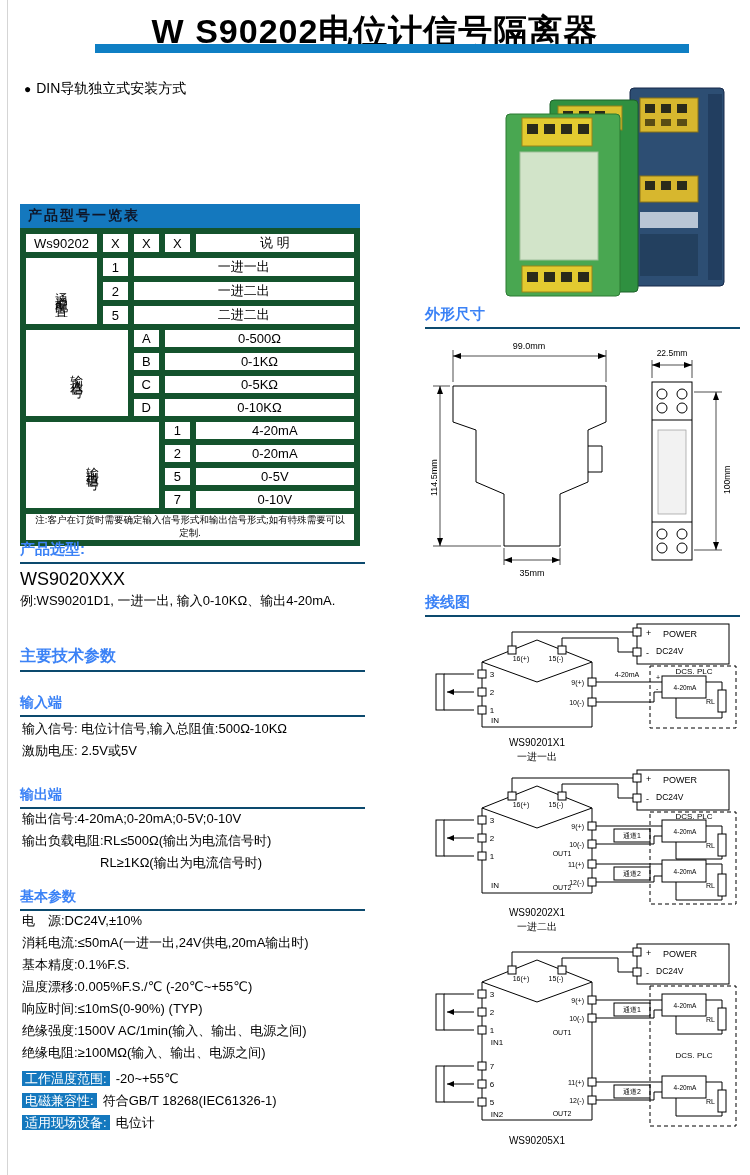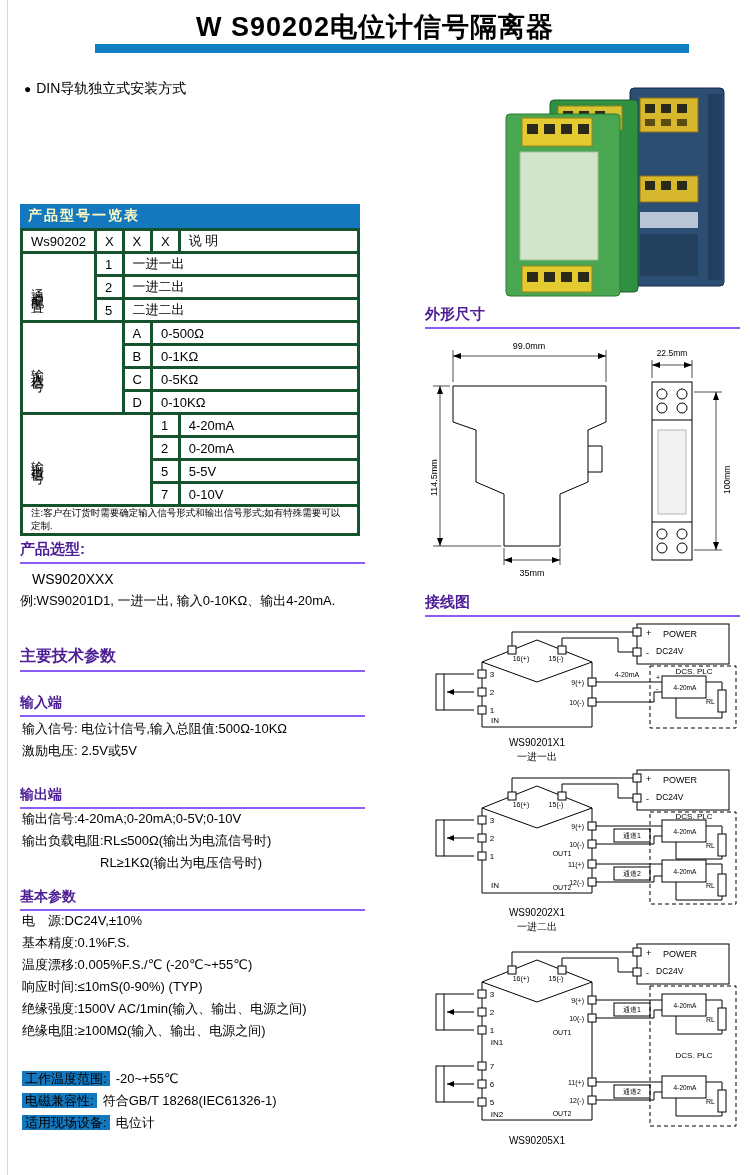--- a/index.html
+++ b/index.html
@@ -2,41 +2,41 @@
 <html><head>
 <meta charset="utf-8">
 <style>
   * { margin:0; padding:0; box-sizing:border-box; }
   html,body { background:#ffffff; }
   body { font-family:"Liberation Sans","DejaVu Sans",sans-serif; color:#000; }
   .page { position:relative; width:750px; height:1175px; background:#fff; overflow:hidden; }
   .abs { position:absolute; }
   .edge { position:absolute; left:7px; top:0; width:1px; height:1175px; background:#d5d5d5; }
   .title { position:absolute; top:9px; left:0; width:100%; text-align:center;
-           font-size:27px; font-weight:bold; letter-spacing:1px; }
+           font-size:34px; font-weight:bold; letter-spacing:1px; }
   .hr-blue { position:absolute; left:95px; top:44px; width:594px; height:9px; background:#0f7fc4; }
   .features { position:absolute; left:24px; top:78px; width:418px; font-size:14px; line-height:1.55; }
   .feat { margin-bottom:17px; }
   .bullet { margin-right:5px; font-size:12px; }
   .tbl-wrap { position:absolute; left:20px; top:204px; width:340px; }
-  .tbl-title { background:#1478be; color:#fef9c3; font-size:14px; font-weight:bold;
+  .tbl-title { background:#1478be; color:#0f172a; font-size:14px; font-weight:bold;
                padding:3px 8px; letter-spacing:2px; }
   table.mt { border-collapse:collapse; width:100%; font-size:13px; background:#fff; }
-  table.mt td { border:3px solid #14532d; height:23px; padding:0 8px; text-align:left; }
+  table.mt td { border:6px solid #14532d; height:23px; padding:0 8px; text-align:center; }
   td.dl { text-align:left; padding-left:14px; }
   td.vcell { padding:0; vertical-align:middle; }
   .vtxt { writing-mode:vertical-rl; text-orientation:upright; display:inline-block;
           letter-spacing:4px; font-size:13px; line-height:1; }
   td.note { font-size:9.5px; text-align:left; padding:2px 3px; height:17px;font-family:Liberation Serif, serif; }
-  .sec { position:absolute; color:#4c1d95; font-weight:bold;
-         border-bottom:2px solid #8b5cf6; padding-bottom:3px; }
+  .sec { position:absolute; color:#3b82f6; font-weight:bold;
+         border-bottom:2px solid #0c4a6e; padding-bottom:3px; }
   .lines { position:absolute; font-size:13px; line-height:22px; }
-  .sel1 { font-size:14px;margin-left:12px; }
+  .sel1 { font-size:18px; }
   .ind { padding-left:78px; }
-  .chip { background:#1478be; color:#000000; padding:0 3px; margin-right:6px; }
+  .chip { background:#1478be; color:#ffffff; padding:0 3px; margin-right:6px; }
   svg text { font-family:"Liberation Sans","DejaVu Sans",sans-serif; fill:#000; }
   .t65{font-size:6.5px}.t7{font-size:7px}.t8{font-size:8px}.t85{font-size:8.5px}
   .t9{font-size:9px}.t10{font-size:10px}
   .wln{stroke:#000;stroke-width:1;fill:none}
   .thin{stroke:#000;stroke-width:0.7;fill:none}
   .box{fill:#fff;stroke:#000;stroke-width:1}
   .tsq{fill:#fff;stroke:#000;stroke-width:1}
   .dsh{fill:none;stroke:#000;stroke-width:1;stroke-dasharray:4 3}
 </style>
 </head>
@@ -145,21 +145,21 @@
         <td colspan="3" rowspan="4" class="vcell"><div class="vtxt">输出信号</div></td>
         <td>1</td>
         <td class="dl">4-20mA</td>
       </tr>
       <tr>
         <td>2</td>
         <td class="dl">0-20mA</td>
       </tr>
       <tr>
         <td>5</td>
-        <td class="dl">5-5V</td>
+        <td class="dl">0-5V</td>
       </tr>
       <tr>
         <td>7</td>
         <td class="dl">0-10V</td>
       </tr>
       <tr>
         <td colspan="5" class="note">注:客户在订货时需要确定输入信号形式和输出信号形式;如有特殊需要可以定制.</td>
       </tr>
     </tbody>
       </table>
@@ -176,26 +176,27 @@
   <div class="sec" style="left:20px;top:694px;width:345px;font-size:14px">输入端</div>
   <div class="lines" style="left:22px;top:718px;width:420px">
     <div>输入信号: 电位计信号,输入总阻值:500Ω-10KΩ</div>
     <div>激励电压: 2.5V或5V</div>
   </div>
 
   <div class="sec" style="left:20px;top:786px;width:345px;font-size:14px">输出端</div>
   <div class="lines" style="left:22px;top:808px;width:420px">
     <div>输出信号:4-20mA;0-20mA;0-5V;0-10V</div>
     <div>输出负载电阻:RL≤500Ω(输出为电流信号时)</div>
-    <div class="ind">RL≥1KΩ(输出为电压信号时)</div>
+    <div class="ind">RL≥1KΩ(输出为电流信号时)</div>
   </div>
 
   <div class="sec" style="left:20px;top:888px;width:345px;font-size:14px">基本参数</div>
   <div class="lines" style="left:22px;top:910px;width:430px">
     <div>电　源:DC24V,±10%</div>
+    <div>消耗电流:≤50mA(一进一出,24V供电,20mA输出时)</div>
     <div>基本精度:0.1%F.S.</div>
     <div>温度漂移:0.005%F.S./℃ (-20℃~+55℃)</div>
     <div>响应时间:≤10mS(0-90%) (TYP)</div>
     <div>绝缘强度:1500V AC/1min(输入、输出、电源之间)</div>
     <div>绝缘电阻:≥100MΩ(输入、输出、电源之间)</div>
   </div>
   <div class="lines" style="left:22px;top:1068px;width:430px">
     <div><span class="chip">工作温度范围:</span><span>-20~+55℃</span></div>
     <div><span class="chip">电磁兼容性:</span><span>符合GB/T 18268(IEC61326-1)</span></div>
     <div><span class="chip">适用现场设备:</span><span>电位计</span></div>

